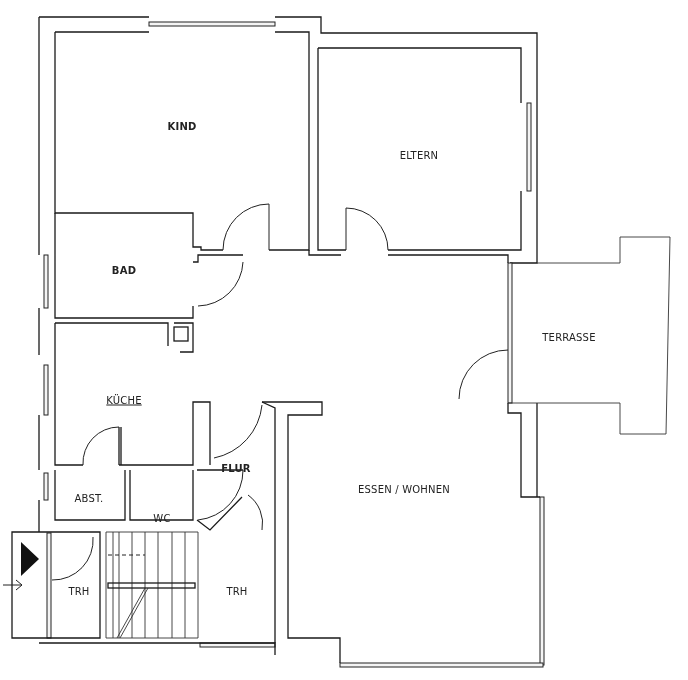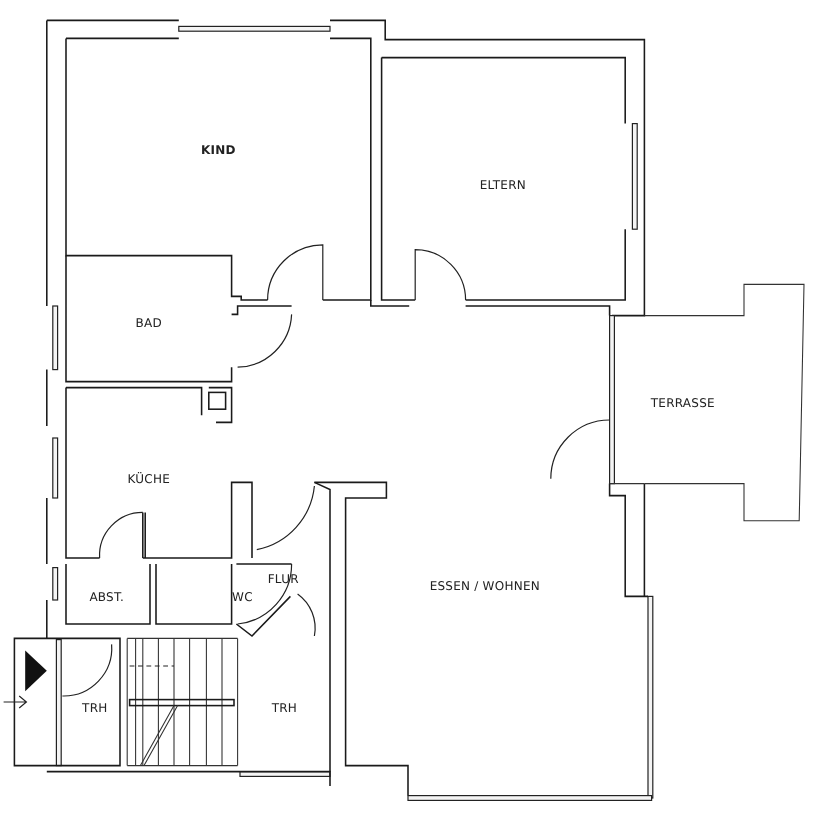--- a/index.html
+++ b/index.html
@@ -89,21 +89,21 @@
   </g>
 
   <g>
     <polygon points="21,542 39,559 21,576" fill="#111"></polygon>
     <path class="arc" d="M3,585 L22,585 M16,580 L22,585 L16,590"></path>
   </g>
 </svg>
 
 <span class="lbl" style="left:182px;top:126px;font-weight:bold;">KIND</span>
 <span class="lbl" style="left:419px;top:155px;">ELTERN</span>
-<span class="lbl" style="left:124px;top:270px;">BAD</span>
+<span class="lbl" style="left:124px;top:270px;font-weight:bold;">BAD</span>
 <span class="lbl" style="left:569px;top:337px;">TERRASSE</span>
-<span class="lbl" style="left:124px;top:400px;">KÜCHE</span>
+<span class="lbl" style="left:124px;top:400px;text-decoration:underline;">KÜCHE</span>
 <span class="lbl" style="left:404px;top:441px;margin-top:48px;">ESSEN / WOHNEN</span>
-<span class="lbl" style="left:236px;top:483px;">FLUR</span>
+<span class="lbl" style="left:236px;top:468px;font-weight:bold;">FLUR</span>
 <span class="lbl" style="left:89px;top:498px;text-align:center;">ABST.</span>
-<span class="lbl" style="left:162px;top:498px;margin-left:40px;">WC</span>
+<span class="lbl" style="left:162px;top:518px;">WC</span>
 <span class="lbl" style="left:79px;top:591px;">TRH</span>
 <span class="lbl" style="left:237px;top:591px;">TRH</span>
 
 </body></html>

